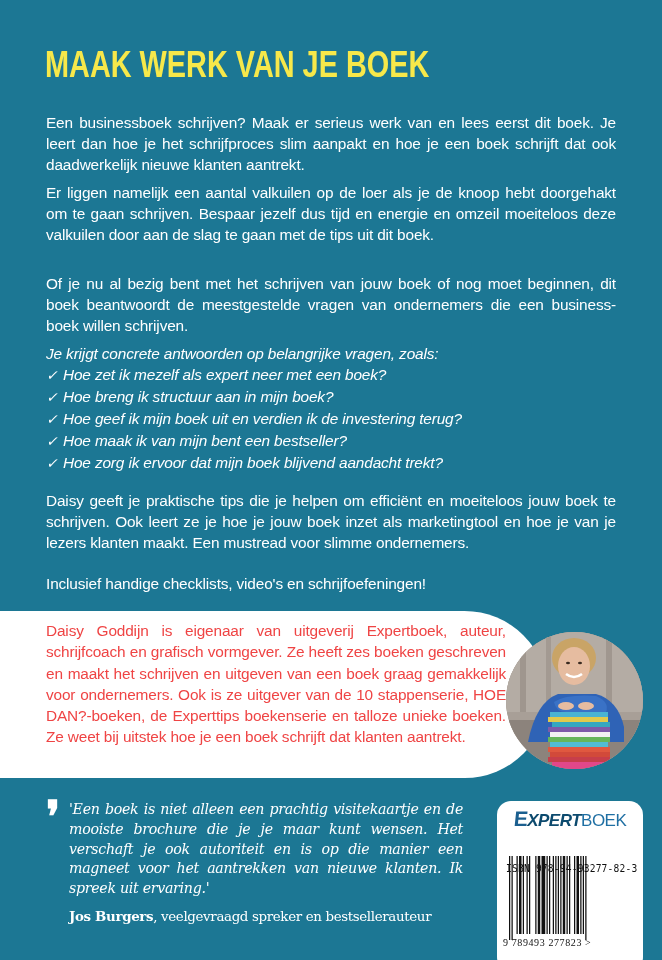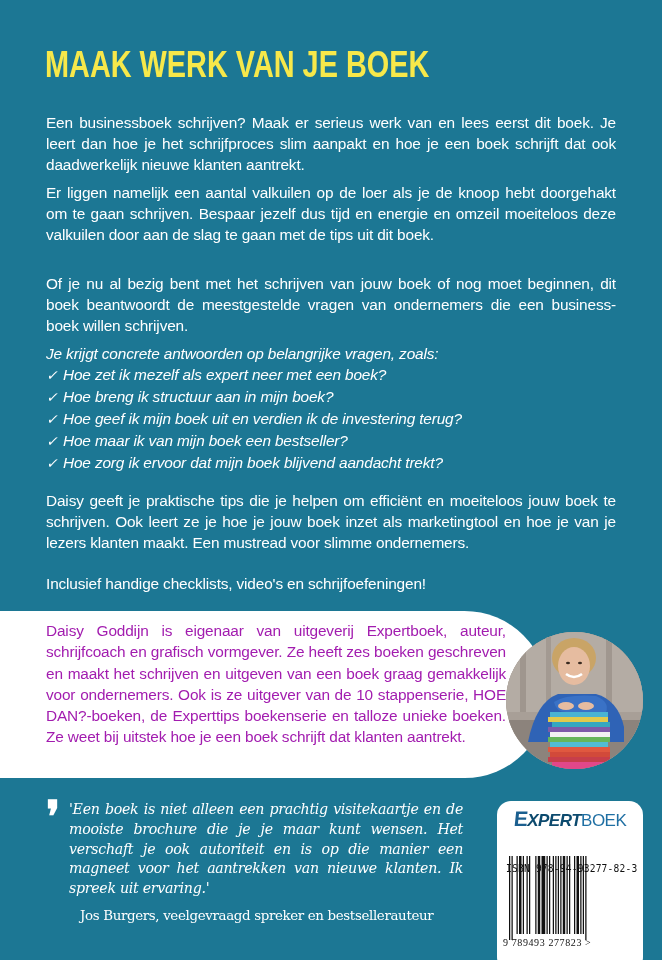--- a/index.html
+++ b/index.html
@@ -53,21 +53,21 @@
       background: #ffffff;
       border-top-right-radius: 84px 84px;
       border-bottom-right-radius: 84px 84px;
     }
     .author-bio {
       position: absolute;
       left: 46px; top: 9px;
       width: 460px;
       font-size: 15.4px;
       line-height: 21.3px;
-      color: #a21caf;
+      color: #ef4444;
       text-align: justify;
       text-align-last: left;
       letter-spacing: -0.15px;
     }
 
     .author-photo {
       position: absolute;
       left: 506px; top: 632px;
       width: 137px; height: 137px;
       border-radius: 50%;
@@ -101,21 +101,21 @@
     .attribution {
       position: absolute;
       left: 69px; top: 907px;
       font-family: "DejaVu Serif", serif;
       font-size: 13.4px;
       line-height: 18px;
       white-space: nowrap;
       letter-spacing: -0.35px;
       color: #ffffff;
     }
-    .attribution b { font-weight: normal; margin-left: 11px; }
+    .attribution b { font-weight: bold; }
 
     .barcode-box {
       position: absolute;
       left: 497px; top: 801px;
       width: 146px; height: 170px;
       background: #ffffff;
       border-radius: 14px;
     }
     .publisher-logo {
       position: absolute;
@@ -184,21 +184,21 @@
       <li>
         <span class="check-icon">✓</span>
         <span>Hoe breng ik structuur aan in mijn boek?</span>
       </li>
       <li>
         <span class="check-icon">✓</span>
         <span>Hoe geef ik mijn boek uit en verdien ik de investering terug?</span>
       </li>
       <li>
         <span class="check-icon">✓</span>
-        <span>Hoe maar ik van mijn boek een bestseller?</span>
+        <span>Hoe maak ik van mijn bent een bestseller?</span>
       </li>
       <li>
         <span class="check-icon">✓</span>
         <span>Hoe zorg ik ervoor dat mijn boek blijvend aandacht trekt?</span>
       </li>
     </ul>
   </div>
 
   <div class="body-text p6">
     <p>Inclusief handige checklists, video's en schrijfoefeningen!</p>

